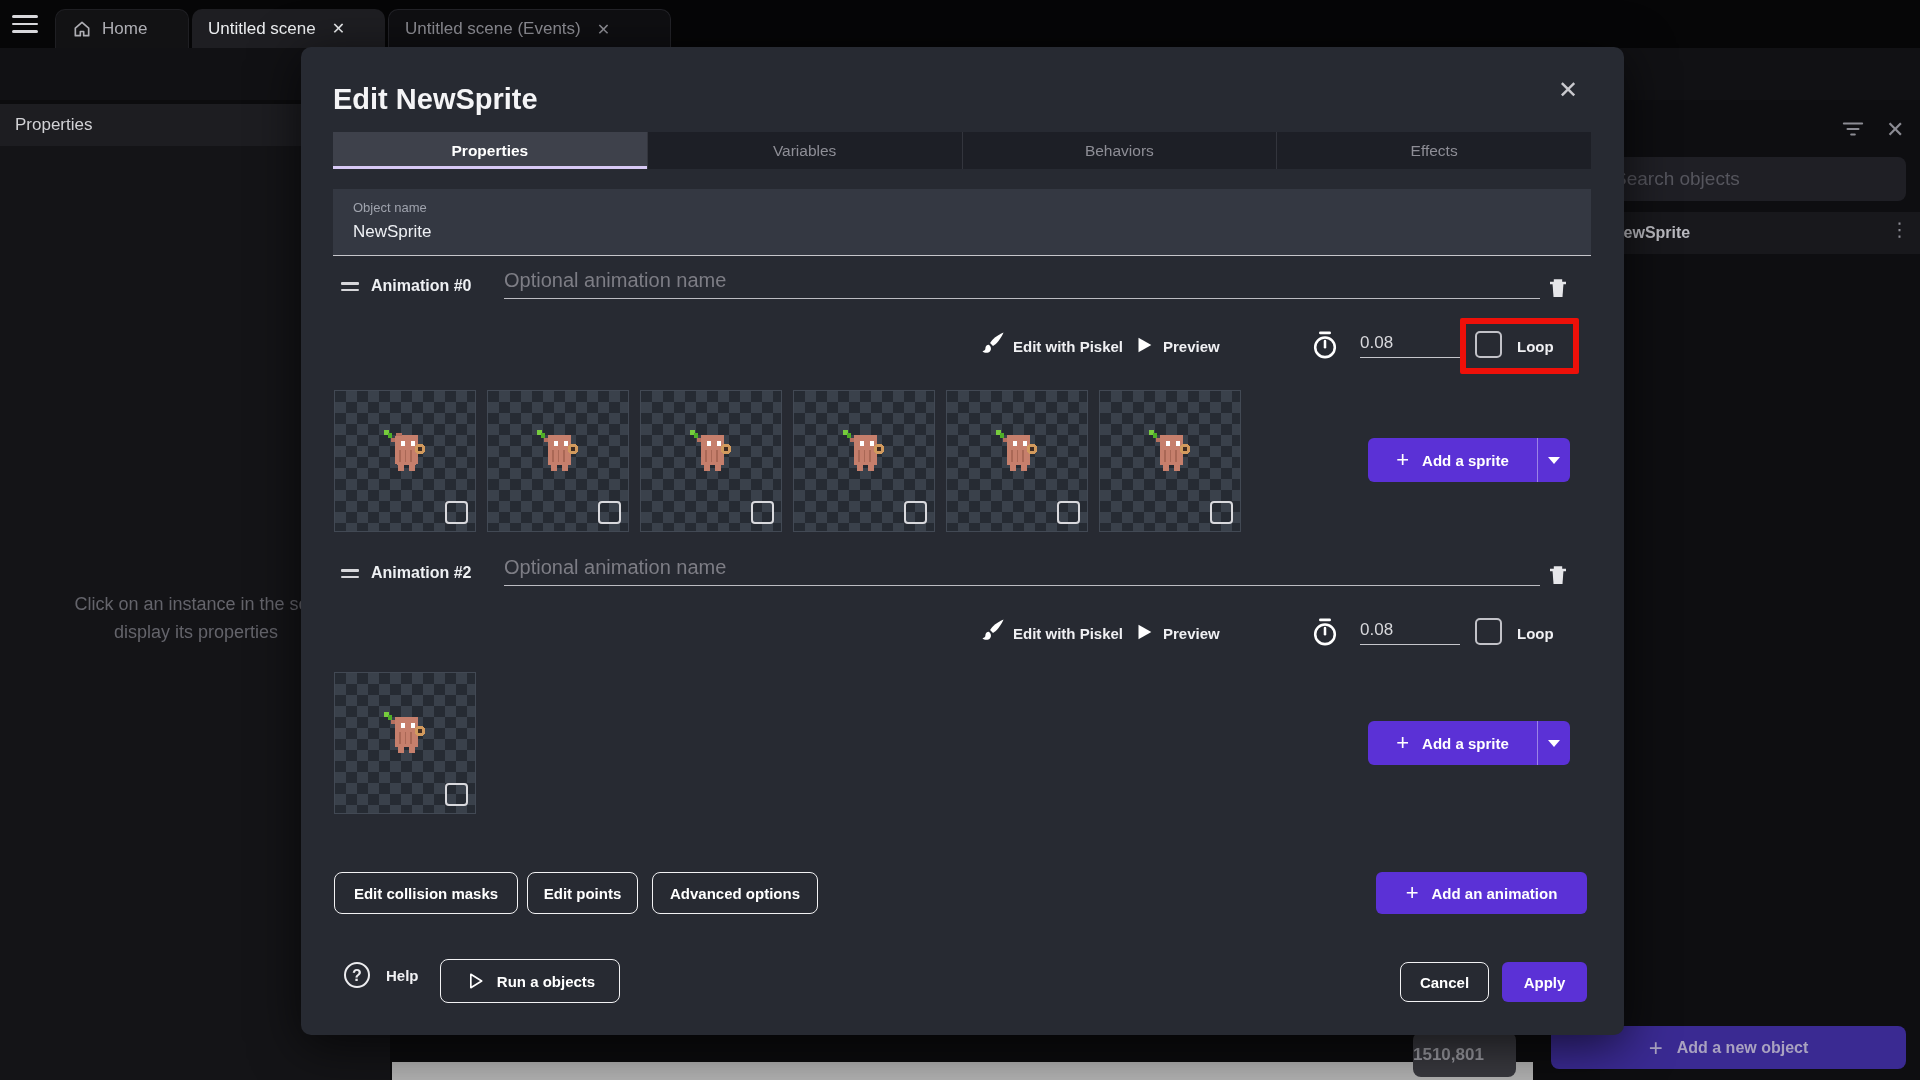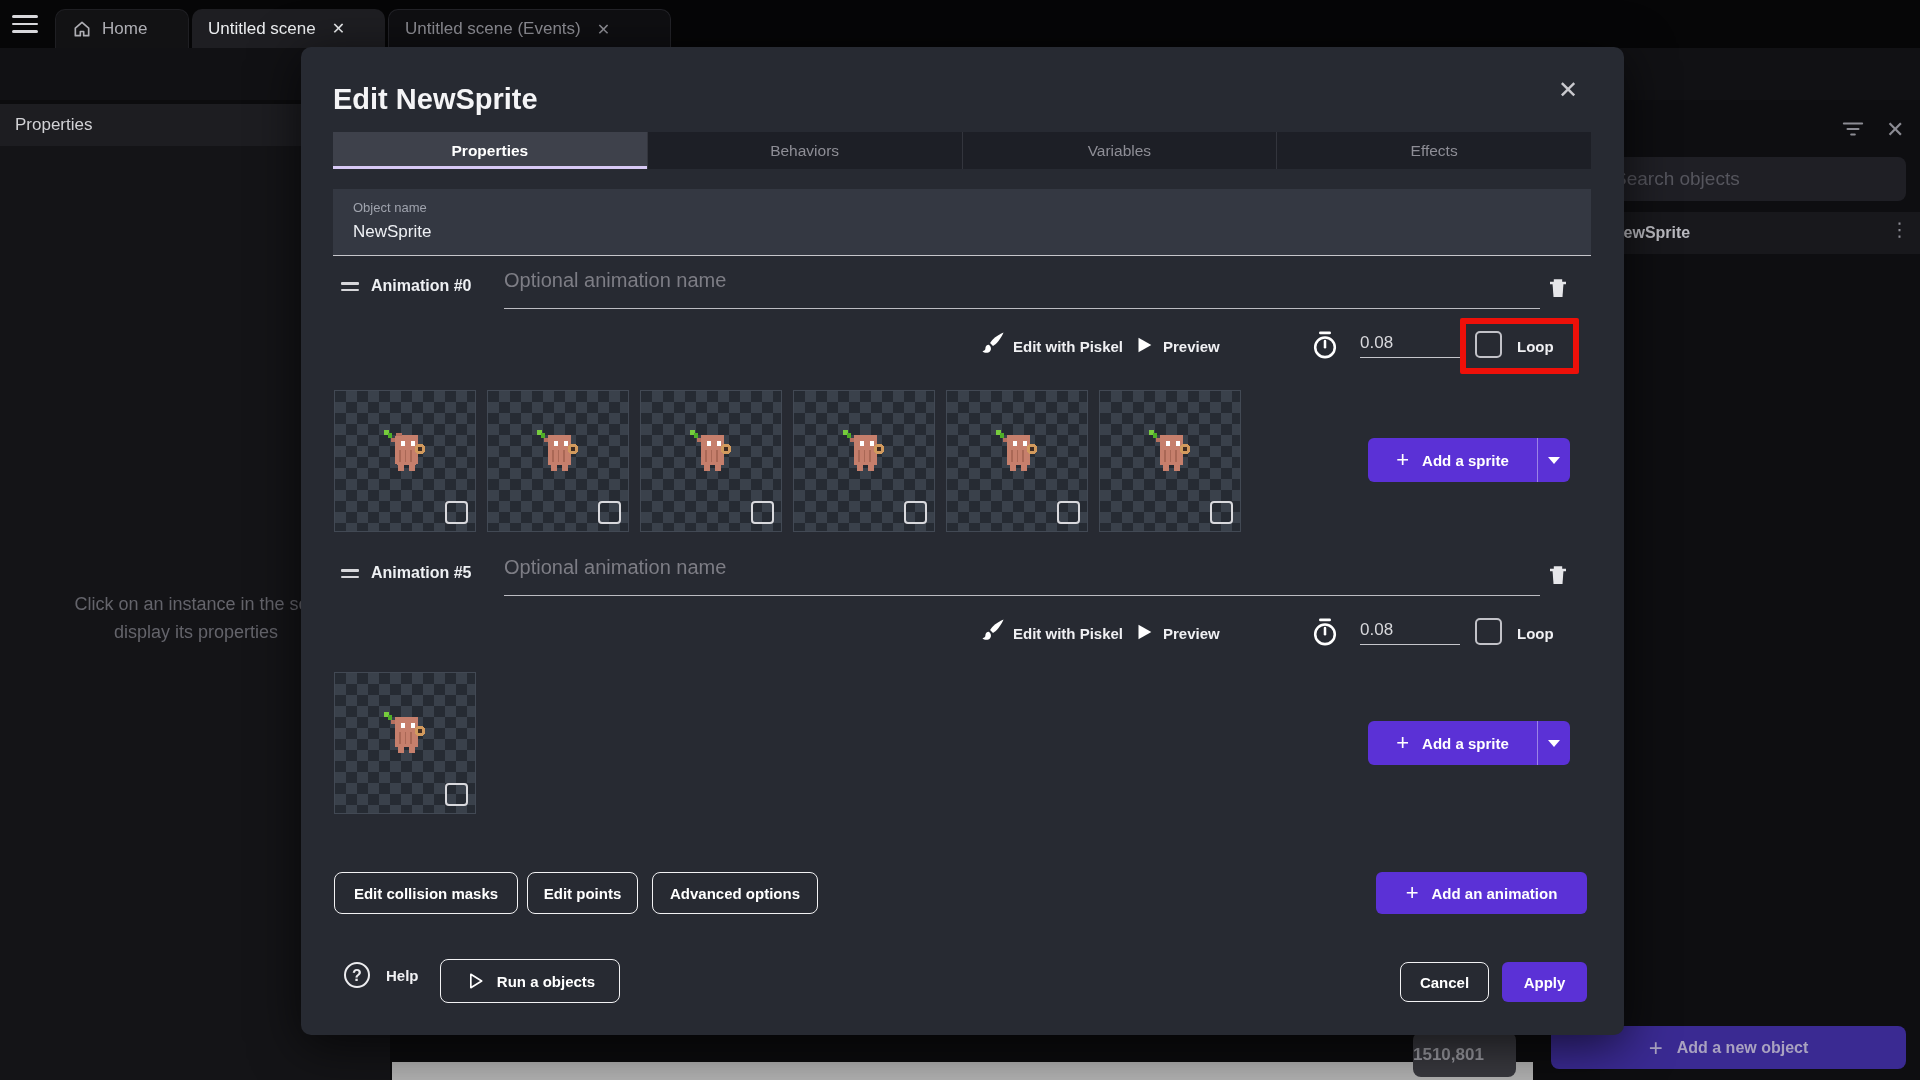--- a/index.html
+++ b/index.html
@@ -65,21 +65,21 @@
 
   #objname-field { left:32px; top:142px; width:1258px; height:67px; background:#343842;
                    border-bottom:1px solid #c6c6cb; padding:11px 20px; cursor:text; }
   #objname-label { font-size:13px; color:#9fa3ad; }
   #objname-value { font-size:17px; color:#eef0f4; margin-top:7px; }
 
   .drag-handle { width:18px; height:12px; cursor:grab; }
   .drag-handle span { display:block; height:2.5px; background:#d6d6da; margin-bottom:4px; border-radius:1px; }
   .anim-label { font-size:16px; font-weight:bold; color:#eef0f3; }
   .anim-name-input { background:transparent; border:none; border-bottom:1px solid #bcbcc2;
-                     width:1036px; font-size:20px; color:#7dd3fc; padding-bottom:16px; }
+                     width:1036px; font-size:20px; color:#7dd3fc; padding-bottom:6px; }
   .anim-name-input::placeholder { color:#7d7d85; }
   .trash-btn { width:24px; height:26px; color:#e6e6ea; cursor:pointer; }
 
   .ctrl-label { font-size:15px; font-weight:bold; color:#f0f0f3; }
   .timing-input { width:100px; background:transparent; border:none; border-bottom:1px solid #c6c6cb;
                   font-size:17px; color:#d8d8dc; padding-bottom:4px; }
   .loop-box { width:27px; height:27px; border:2.5px solid #c2c2c8; border-radius:5px; cursor:pointer; }
   #red-highlight { left:1159px; top:271px; width:119px; height:56px; border:6px solid var(--highlight); border-radius:2px; }
 
   .tile { width:142px; height:142px; border:1px solid #424954;
@@ -198,22 +198,22 @@
   <div id="coord-badge" class="abs">
     <span>1510,801</span>
   </div>
 
   <div id="dialog" class="abs">
     <div id="dlg-title" class="abs">Edit NewSprite</div>
     <div id="dlg-close" class="abs">✕</div>
 
     <div id="dlg-tabs" class="abs">
       <div class="dtab active">Properties</div>
+      <div class="dtab">Variables</div>
       <div class="dtab">Behaviors</div>
-      <div class="dtab">Variables</div>
       <div class="dtab">Effects</div>
     </div>
 
     <div id="objname-field" class="abs">
       <div id="objname-label">Object name</div>
       <div id="objname-value">NewSprite</div>
     </div>
 
     <div class="abs drag-handle" style="left:40px;top:235px;">
         <span></span>
@@ -363,21 +363,21 @@
         </span>
       <span class="split-arrow">
           <span class="chev"></span>
         </span>
     </button>
 
     <div class="abs drag-handle" style="left:40px;top:522px;">
         <span></span>
         <span></span>
       </div>
-    <div class="abs anim-label" style="left:70px;top:517px;">Animation #5</div>
+    <div class="abs anim-label" style="left:70px;top:517px;">Animation #2</div>
     <input class="abs anim-name-input" style="left: 203px; top: 509px;" placeholder="Optional animation name">
     <svg class="abs trash-btn" style="left:1245px;top:515px;" viewBox="0 0 24 24">
         <path d="M4 7 H20 M9 7 V4.5 H15 V7" fill="none" stroke="currentColor" stroke-width="2.4"></path>
         <path d="M6.5 7 L7.5 21 H16.5 L17.5 7 Z" fill="currentColor"></path>
       </svg>
 
     <svg class="abs" style="left:678px;top:569px;color:#fff;" width="28" height="28" viewBox="0 0 24 24">
         <path d="M21 3 C16 5 11 9 9.5 12 L12 14.5 C15 13 19 8 21 3 Z" fill="currentColor"></path>
         <path d="M8.5 13.5 C6.5 13.5 5.5 15 5.5 16.5 C5.5 18 4.5 18.8 3 19 C4.5 20.8 8 20.8 9.5 19 C10.8 17.5 10.5 15 8.5 13.5 Z" fill="currentColor"></path>
       </svg>

